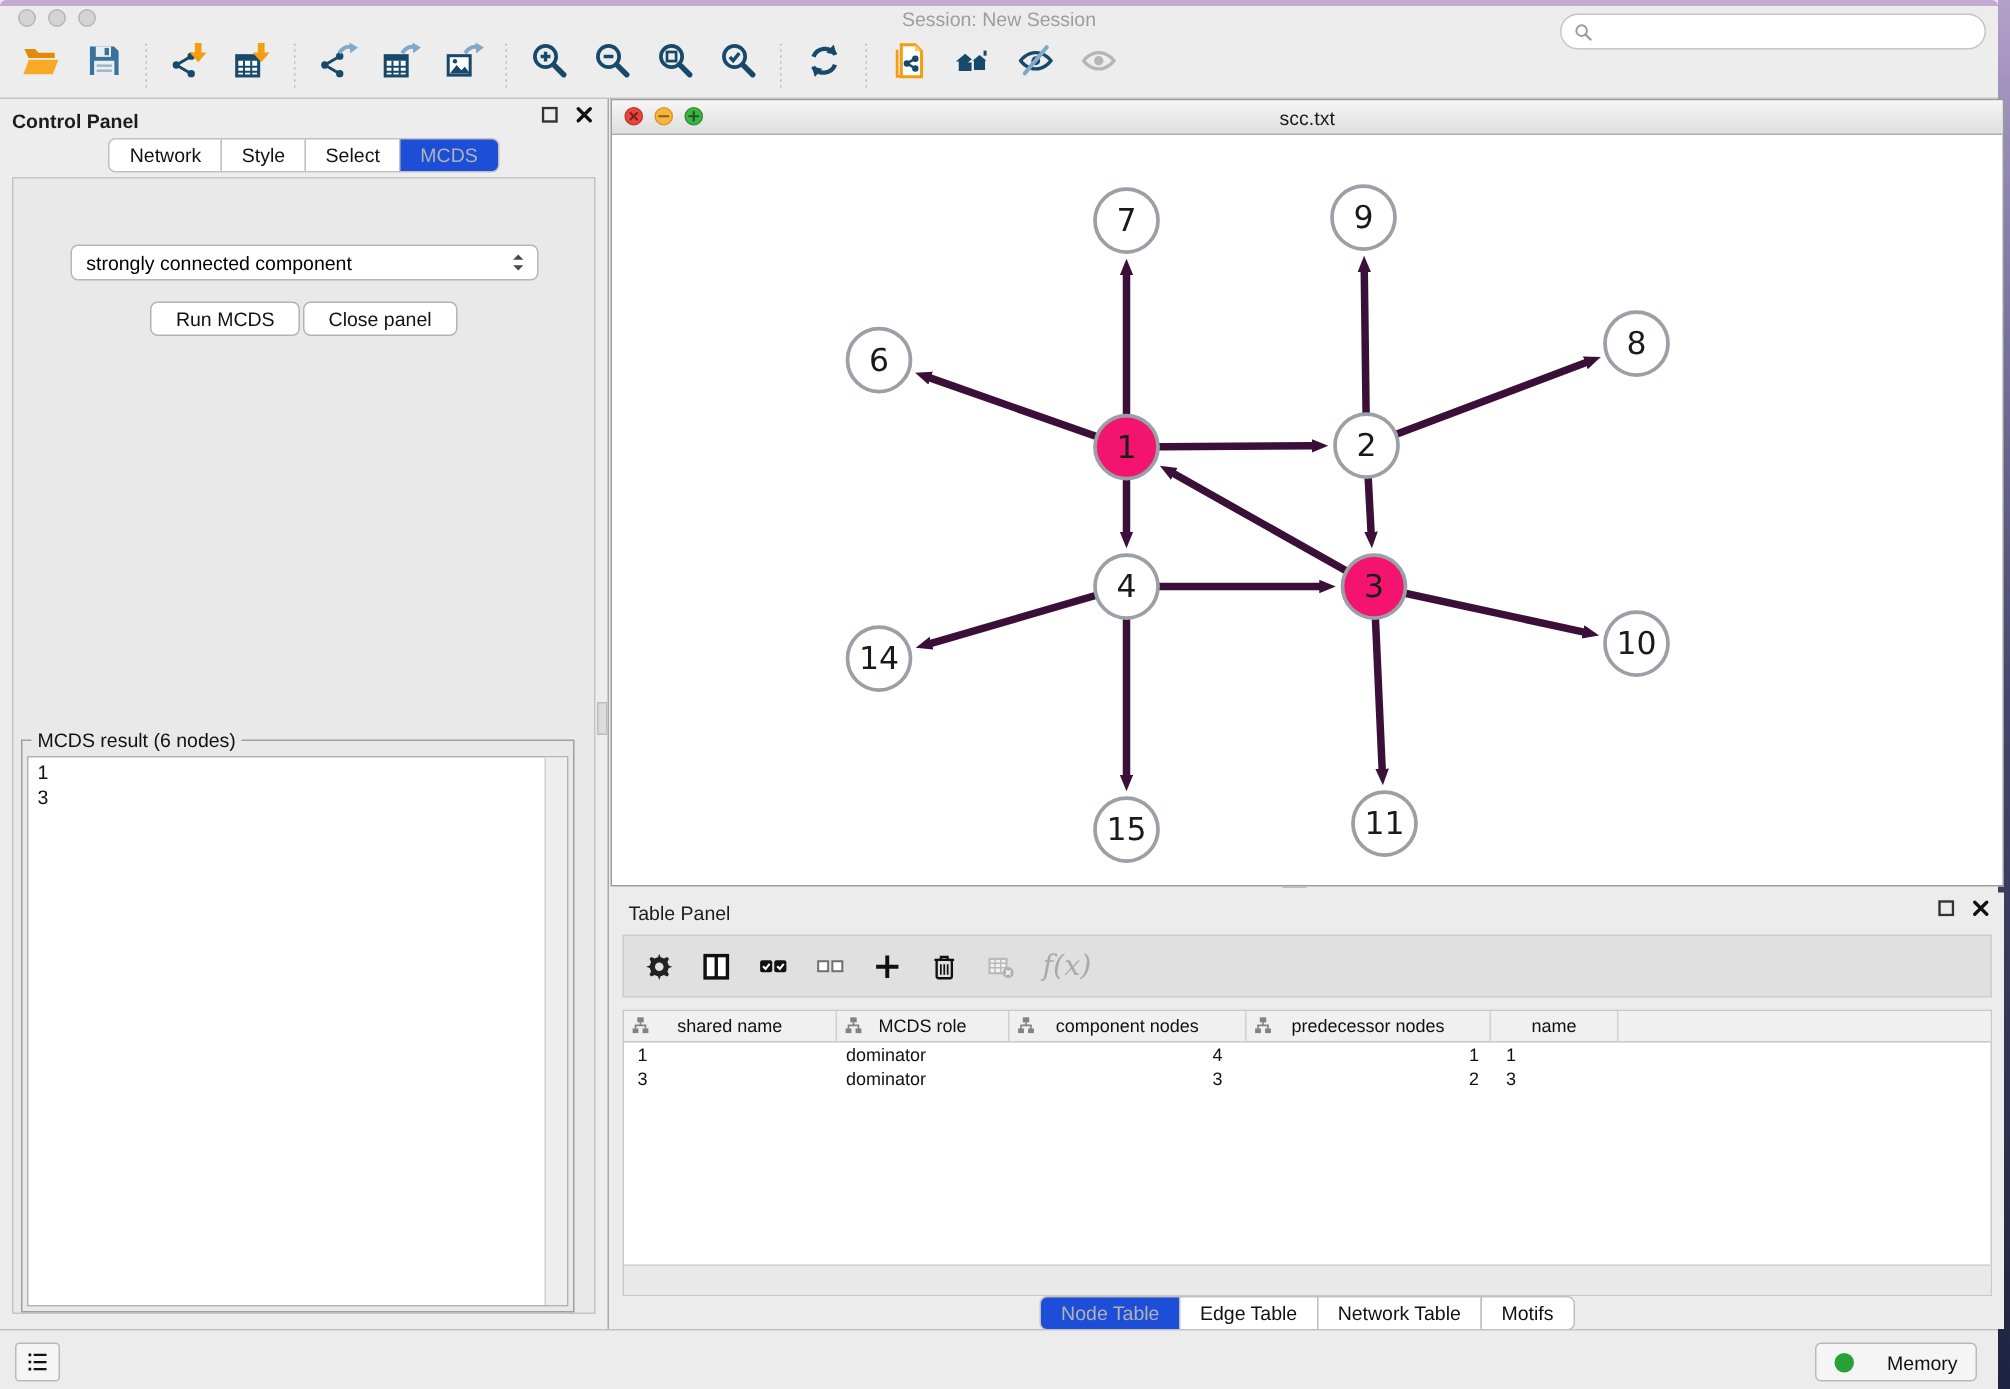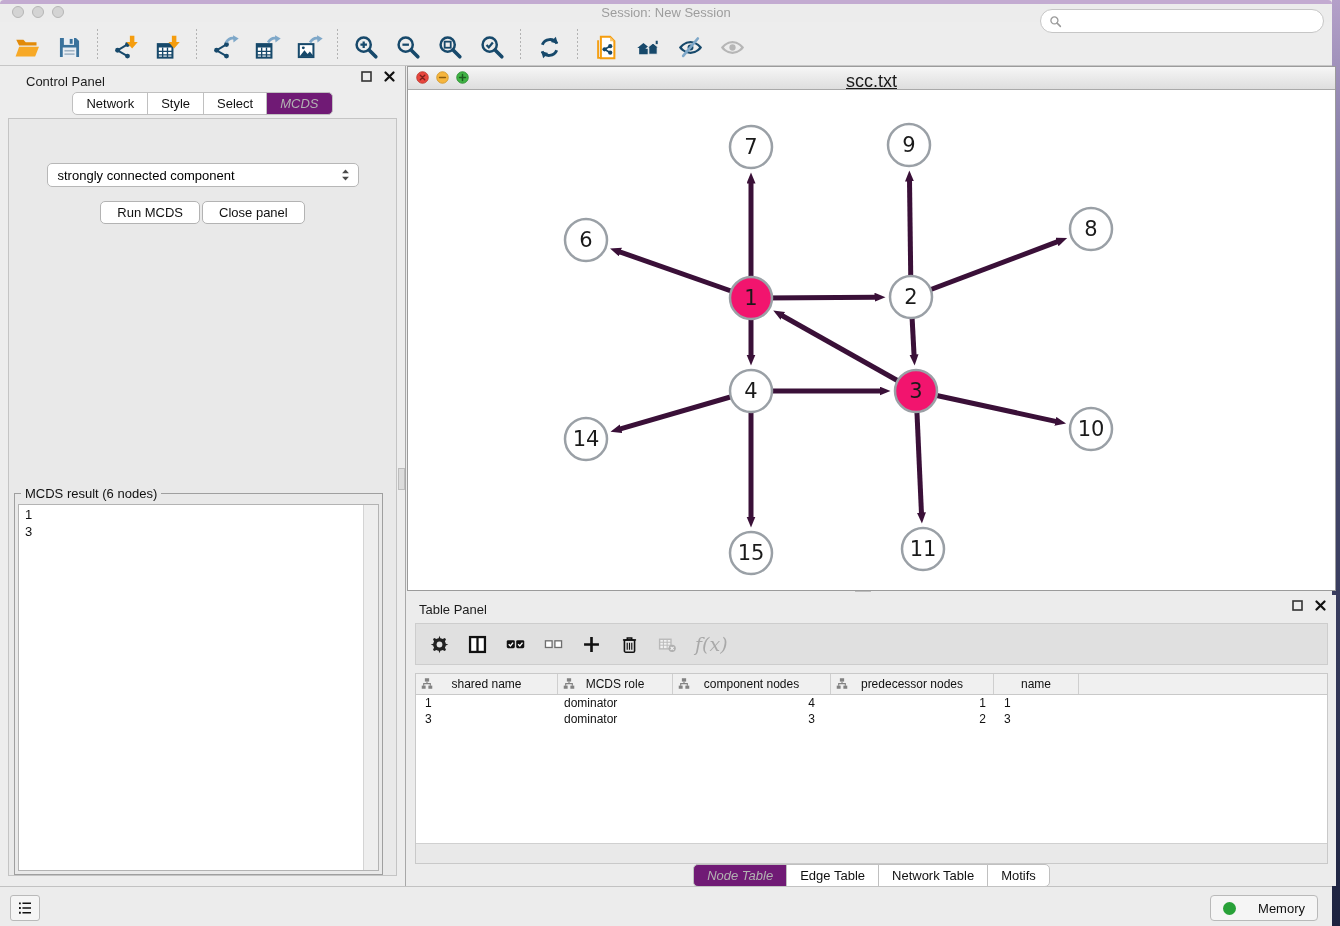--- a/index.html
+++ b/index.html
@@ -13,62 +13,62 @@
      border-top-left-radius:6px;border-top-right-radius:6px;}
   
   .titlebar{position:absolute;left:0;top:4px;right:8px;height:18px;}
   .titlebar .title{position:absolute;left:0;right:0;top:1px;text-align:center;
      font-size:13px;color:#9d9d9d;}
   .traffic{position:absolute;left:12px;top:2px;display:flex;gap:8px;}
   .traffic .dot{width:12px;height:12px;border-radius:50%;background:#d4d4d4;border:1px solid #b6b6b6;box-sizing:border-box;}
   
   .toolbar{position:absolute;left:0;top:22px;right:8px;height:44px;background:#ededed;
      border-bottom:1px solid #c6c6c6;display:flex;align-items:center;padding-left:6px;box-sizing:border-box;}
-  .tbtn{width:34px;height:34px;margin:0 4px;display:flex;align-items:flex-end;justify-content:center;}
+  .tbtn{width:34px;height:34px;margin:0 4px;display:flex;align-items:flex-start;justify-content:center;}
   .tbtn svg{display:block;}
   .tbtn.dis{opacity:.55;filter:grayscale(1);}
   .tsep{width:1px;height:30px;margin:0 7px;
      background-image:linear-gradient(#b3b3b3 40%,transparent 40%);background-size:1px 4px;}
   .search{position:absolute;right:16px;top:9px;width:284px;height:24px;background:#fff;
      border:1px solid #c6c6c6;border-radius:12px;display:flex;align-items:center;padding-left:8px;box-sizing:border-box;}
   .search input{border:none;outline:none;background:transparent;flex:1;font-size:13px;margin-left:5px;font-family:inherit;}
   
   .phead-title{font-size:13px;color:#1c1c1c;}
   .phead-icons{position:absolute;right:10px;top:5px;display:flex;gap:12px;align-items:center;}
   .phead-icons svg{display:block;}
   
   .control-panel{position:absolute;left:0;top:66px;width:406px;height:820px;background:#ededed;
      border-right:1px solid #a8a8a8;box-sizing:border-box;}
-  .cp-header{position:relative;height:26px;padding:6px 0 0 26px;box-sizing:border-box;}
+  .cp-header{position:relative;height:26px;padding:6px 0 0 8px;box-sizing:border-box;font-weight:bold;}
   .tabsrow{display:flex;justify-content:center;}
   .seg{padding:3px 13px;font-size:13px;background:#fff;border:1px solid #c0c0c0;margin-left:-1px;
      color:#111;cursor:default;white-space:nowrap;}
   .seg:first-child{border-radius:5px 0 0 5px;margin-left:0;}
   .seg:last-child{border-radius:0 5px 5px 0;}
-  .seg.sel{background:#701a75;color:#b2b2b2;font-style:italic;}
+  .seg.sel{background:#1d4ed8;color:#b2b2b2;}
   .cp-body{position:absolute;left:8px;right:8px;top:52px;bottom:10px;background:#e9e9e9;
      border:1px solid #c4c4c4;}
   .opt-label{margin-top:22px;text-align:center;font-size:13px;color:#111;}
   .opt-select{position:absolute;left:50%;transform:translateX(-50%);top:44px;width:312px;height:24px;
      background:#fff;border:1px solid #b7b7b7;border-radius:5px;display:flex;align-items:center;
      padding:0 8px 0 10px;box-sizing:border-box;font-size:13px;}
   .opt-select .val{flex:1;}
   .btnrow{position:absolute;left:0;right:0;top:82px;display:flex;justify-content:center;gap:2px;}
   .pushbtn{background:#fff;border:1px solid #b3b3b3;border-radius:5px;padding:3px 16px;font-size:13px;color:#111;}
   .groupbox{position:absolute;left:5px;right:13px;top:374px;height:380px;border:1px solid #9f9f9f;}
   .groupbox .legend{position:absolute;top:-8px;left:6px;background:#e9e9e9;padding:0 4px;font-size:13px;color:#111;}
   .gb-inner{position:absolute;left:3px;right:3px;top:10px;bottom:3px;background:#fff;border:1px solid #b3b3b3;}
   .gb-lines{position:absolute;left:0;top:0;right:15px;bottom:0;padding:1px 6px;font-size:13px;line-height:17px;color:#111;overflow:hidden;}
   .gb-scroll{position:absolute;right:0;top:0;bottom:0;width:14px;background:#eeeeee;border-left:1px solid #d4d4d4;}
   
   .network-window{position:absolute;left:407px;top:66px;width:929px;height:525px;background:#fff;
      border:1px solid #9b9b9b;box-sizing:border-box;}
   .nw-titlebar{position:relative;height:23px;background:linear-gradient(#f6f6f6,#dedede);
      border-bottom:1px solid #a9a9a9;box-sizing:border-box;}
-  .nw-titlebar .title{position:absolute;left:0;right:0;top:4px;text-align:center;font-size:18px;color:#1a1a1a;text-decoration:underline;}
+  .nw-titlebar .title{position:absolute;left:0;right:0;top:4px;text-align:center;font-size:13px;color:#1a1a1a;}
   .nw-traffic{position:absolute;left:8px;top:4px;display:flex;gap:7px;}
   .nw-canvas{position:absolute;left:0;top:23px;right:0;bottom:0;}
   .v-handle{position:absolute;left:398px;top:468px;width:7px;height:22px;background:#dcdcdc;border:1px solid #bdbdbd;box-sizing:border-box;}
   .h-handle{position:absolute;left:855px;top:587px;width:16px;height:5px;background:#dcdcdc;border:1px solid #bdbdbd;box-sizing:border-box;}
   
   .table-panel{position:absolute;left:407px;top:595px;width:929px;height:291px;background:#ececec;}
   .tp-header{position:relative;height:24px;padding:5px 0 0 12px;box-sizing:border-box;}
   .tp-toolbar{position:absolute;left:8px;right:8px;top:28px;height:42px;background:#e0e0e0;
      border:1px solid #cdcdcd;display:flex;align-items:center;gap:17px;padding-left:13px;box-sizing:border-box;}
   .tp-toolbar .tbtn{width:auto;height:auto;margin:0;}

